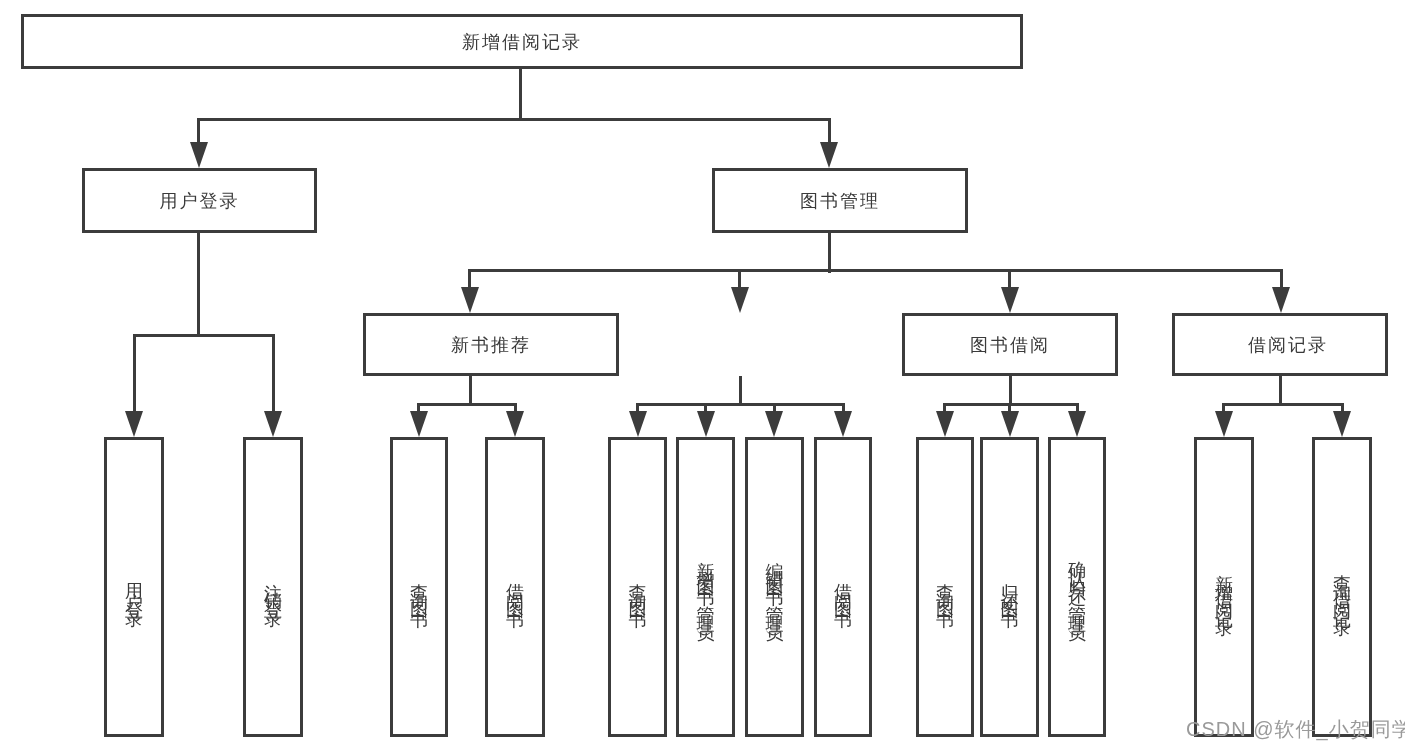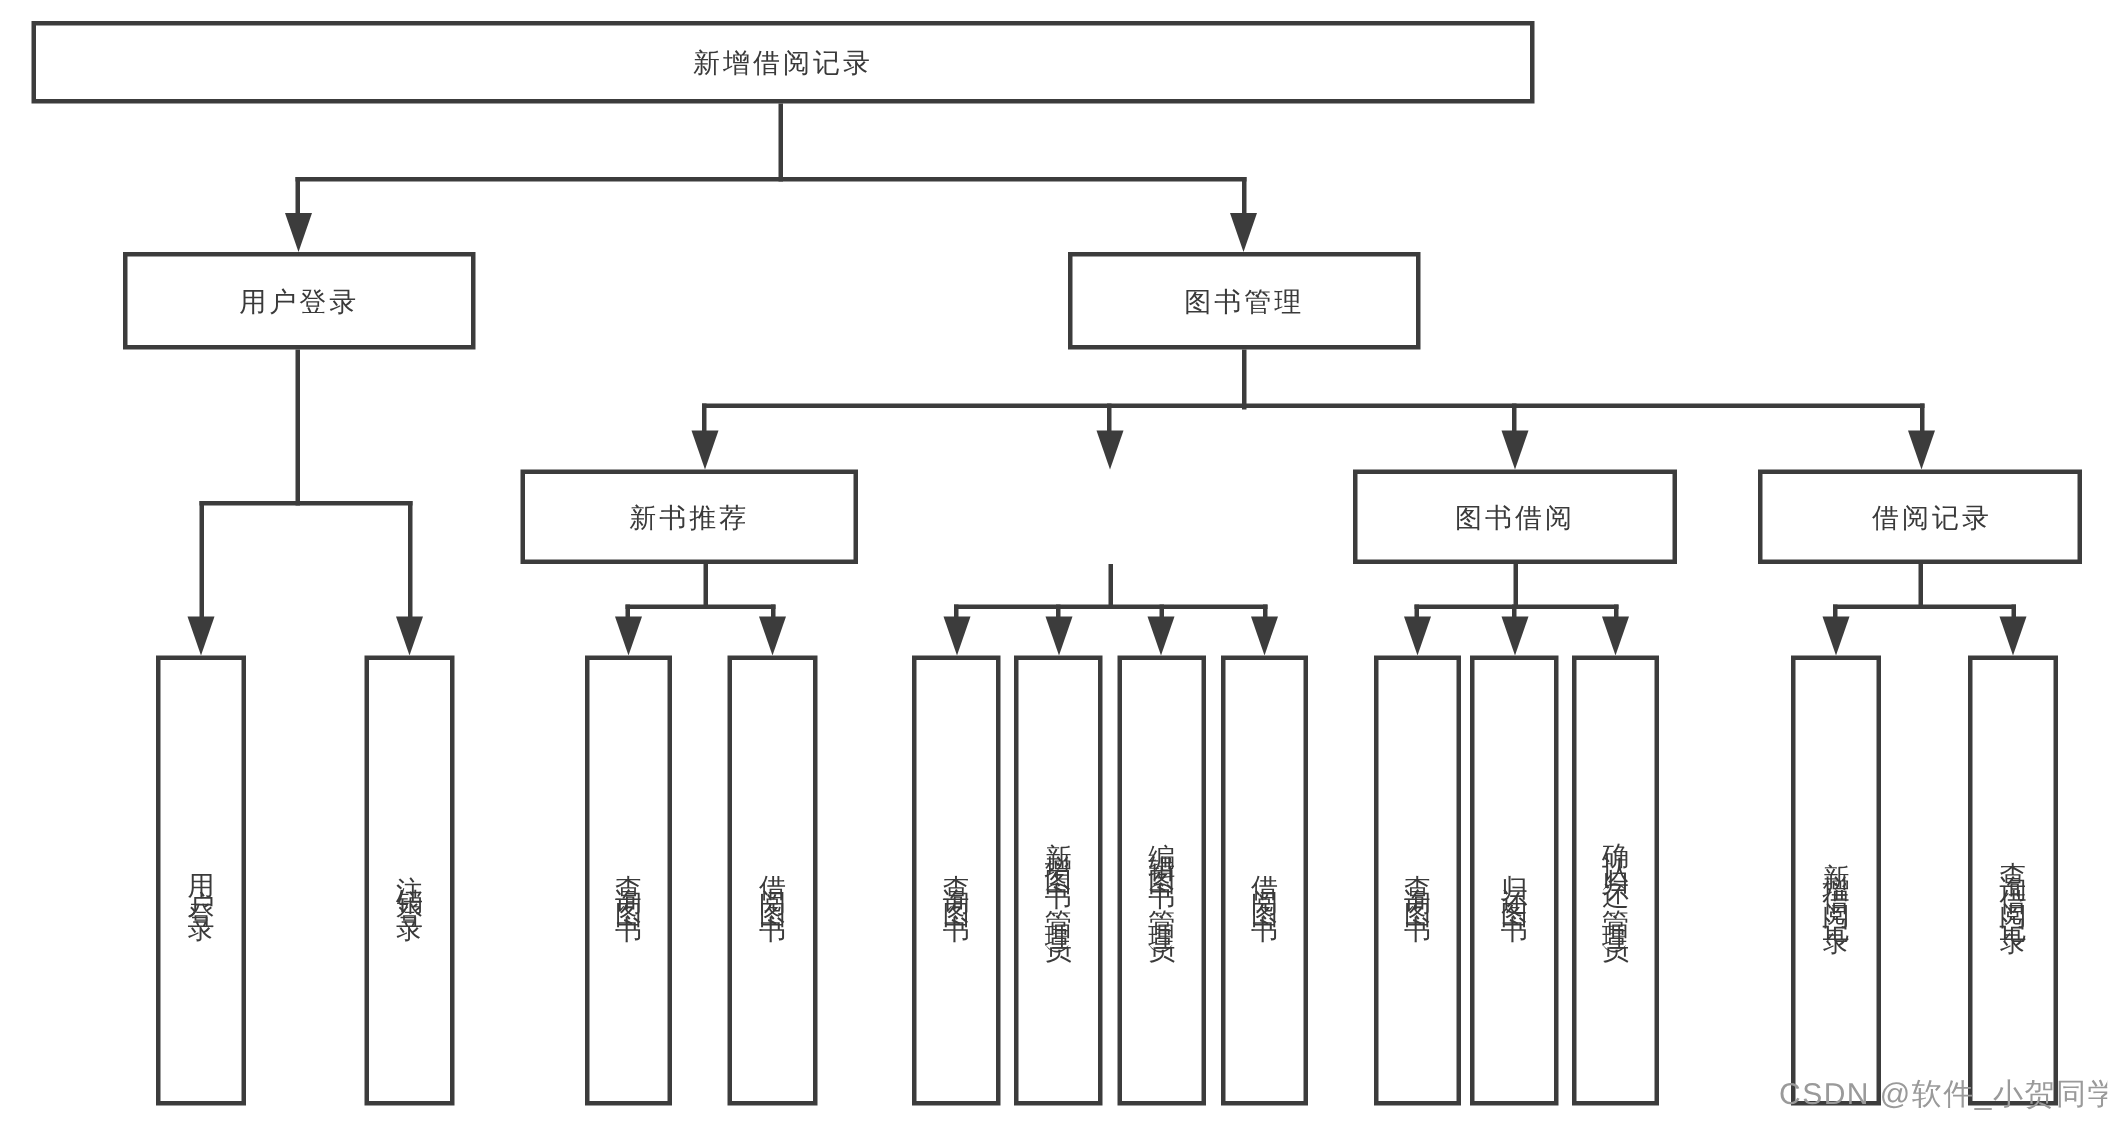--- a/index.html
+++ b/index.html
@@ -44,21 +44,21 @@
   <div class="ln" style="left:519px;top:69px;width:3px;height:52px;"></div>
   <div class="ln" style="left:197px;top:118px;width:634px;height:3px;"></div>
   <div class="ln" style="left:197px;top:118px;width:3px;height:28px;"></div>
   <div class="ar" style="left:190px;top:142px;"></div>
   <div class="ln" style="left:828px;top:118px;width:3px;height:28px;"></div>
   <div class="ar" style="left:820px;top:142px;"></div>
 
   <div class="b" style="left:82px;top:168px;width:235px;height:65px;">
     <span>用户登录</span>
   </div>
-  <div class="b" style="left:712px;top:168px;width:235px;height:65px;">
+  <div class="b" style="left:712px;top:168px;width:256px;height:65px;">
     <span>图书管理</span>
   </div>
 
   <div class="ln" style="left:197px;top:233px;width:3px;height:104px;"></div>
   <div class="ln" style="left:133px;top:334px;width:142px;height:3px;"></div>
   <div class="ln" style="left:133px;top:334px;width:3px;height:80px;"></div>
   <div class="ar" style="left:125px;top:411px;"></div>
   <div class="ln" style="left:272px;top:334px;width:3px;height:80px;"></div>
   <div class="ar" style="left:264px;top:411px;"></div>
 
@@ -66,21 +66,21 @@
   <div class="ln" style="left:468px;top:269px;width:815px;height:3px;"></div>
   <div class="ln" style="left:468px;top:269px;width:3px;height:22px;"></div>
   <div class="ar" style="left:461px;top:287px;"></div>
   <div class="ln" style="left:738px;top:269px;width:3px;height:22px;"></div>
   <div class="ar" style="left:731px;top:287px;"></div>
   <div class="ln" style="left:1008px;top:269px;width:3px;height:22px;"></div>
   <div class="ar" style="left:1001px;top:287px;"></div>
   <div class="ln" style="left:1280px;top:269px;width:3px;height:22px;"></div>
   <div class="ar" style="left:1272px;top:287px;"></div>
 
-  <div class="b" style="left:347px;top:313px;width:225px;height:63px;">
+  <div class="b" style="left:363px;top:313px;width:256px;height:63px;">
     <span>新书推荐</span>
   </div>
   <div class="b" style="left:902px;top:313px;width:216px;height:63px;">
     <span>图书借阅</span>
   </div>
   <div class="b" style="left:1172px;top:313px;width:216px;height:63px;padding-left:16px;">
     <span>借阅记录</span>
   </div>
 
   <div class="ln" style="left:469px;top:376px;width:3px;height:30px;"></div>

